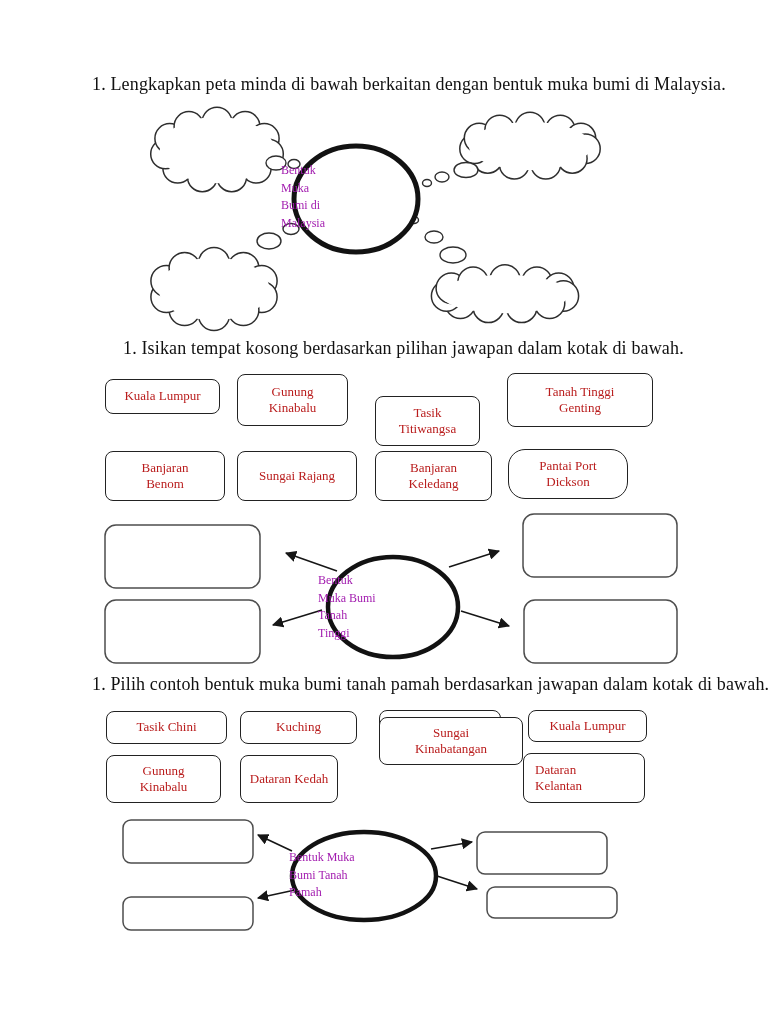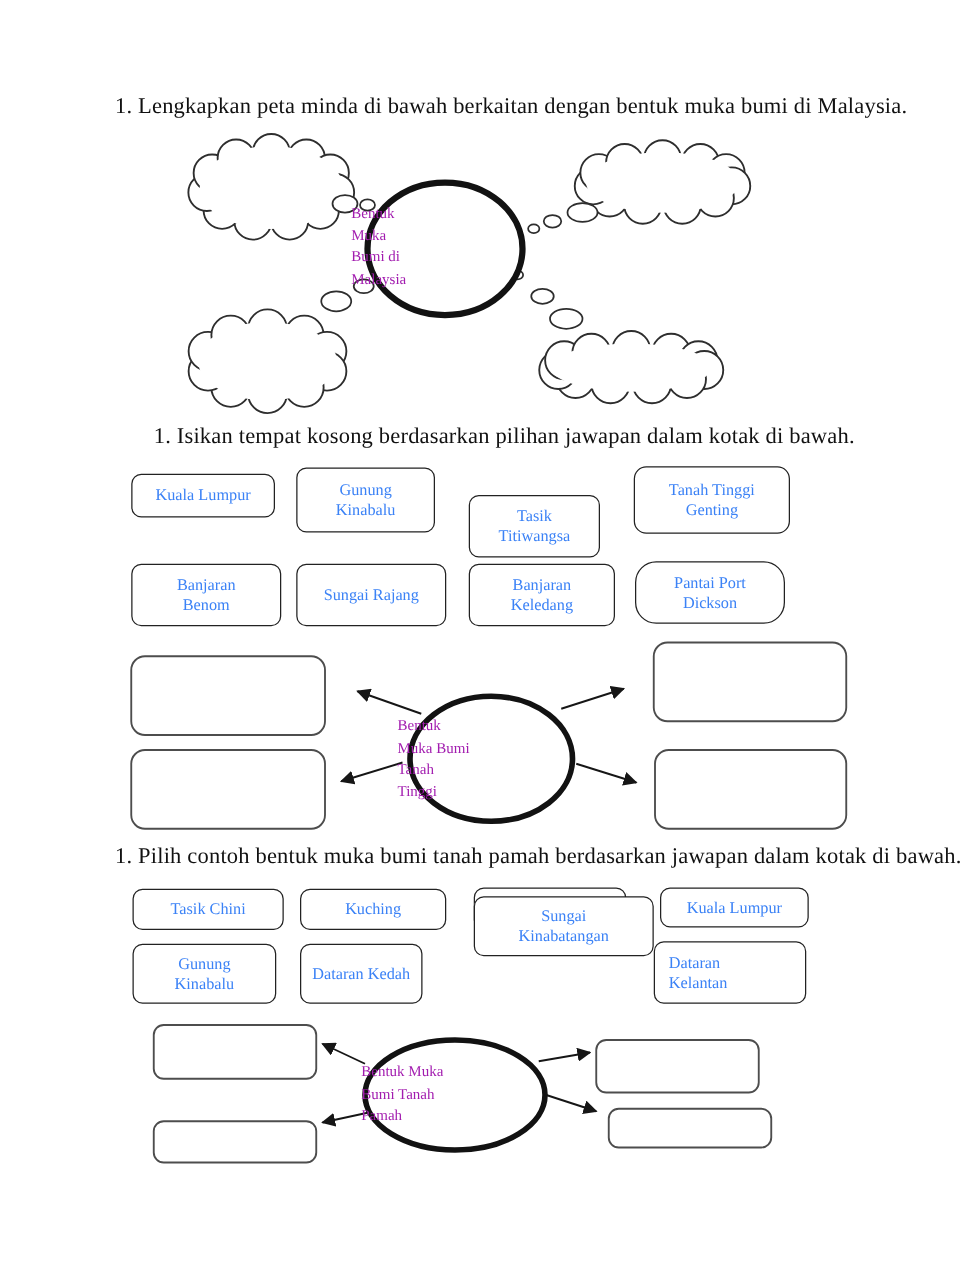--- a/index.html
+++ b/index.html
@@ -19,21 +19,21 @@
   .blank{fill:#ffffff;stroke:#4d4d4d;stroke-width:1.5;}
   .arrow{stroke:#161616;stroke-width:1.5;}
   .center-label{
     position:absolute;white-space:pre-line;
     font-size:12px;line-height:17.5px;color:#a21caf;
   }
   .opt{
     position:absolute;display:flex;align-items:center;justify-content:center;
     text-align:center;white-space:pre-line;background:#ffffff;
     border:1.6px solid #222;border-radius:8px;
-    font-size:13px;line-height:16.5px;color:#3b82f6;box-sizing:border-box;
+    font-size:13px;line-height:16.5px;color:#b91c1c;box-sizing:border-box;
   }
   .opt-left{justify-content:flex-start;text-align:left;padding-left:11px;}
 </style>
 </head>
 <body>
 
 <div class="page">
 
   <div class="heading" style="top:76px;">1. Lengkapkan peta minda di bawah berkaitan dengan bentuk muka bumi di Malaysia.</div>
 
@@ -112,21 +112,21 @@
 Bumi di
 Malaysia</div>
 
   <div class="heading" style="top:340px;margin-left:31px;">1. Isikan tempat kosong berdasarkan pilihan jawapan dalam kotak di bawah.</div>
 
   <div class="opt" style="left:105px;top:379px;width:115px;height:35px;">Kuala Lumpur</div>
   <div class="opt" style="left:237px;top:374px;width:111px;height:52px;">Gunung
 Kinabalu</div>
   <div class="opt" style="left:375px;top:396px;width:105px;height:50px;">Tasik
 Titiwangsa</div>
-  <div class="opt" style="left:507px;top:373px;width:125px;height:54px;border-radius:10px;">Tanah Tinggi
+  <div class="opt" style="left:507px;top:373px;width:146px;height:54px;">Tanah Tinggi
 Genting</div>
   <div class="opt" style="left:105px;top:451px;width:120px;height:50px;">Banjaran
 Benom</div>
   <div class="opt" style="left:237px;top:451px;width:120px;height:50px;">Sungai Rajang</div>
   <div class="opt" style="left:375px;top:451px;width:117px;height:50px;">Banjaran
 Keledang</div>
   <div class="opt" style="left:508px;top:449px;width:120px;height:50px;border-radius:17px;">Pantai Port
 Dickson</div>
 
   <svg class="mapsvg" style="left:95px;top:505px;" width="590" height="165" viewBox="95 505 590 165">

